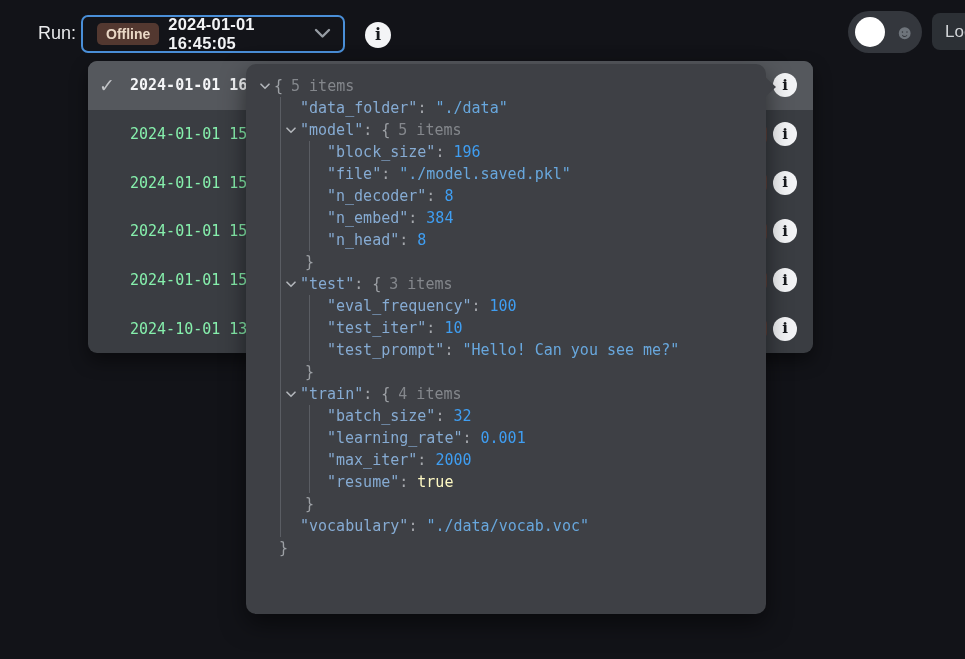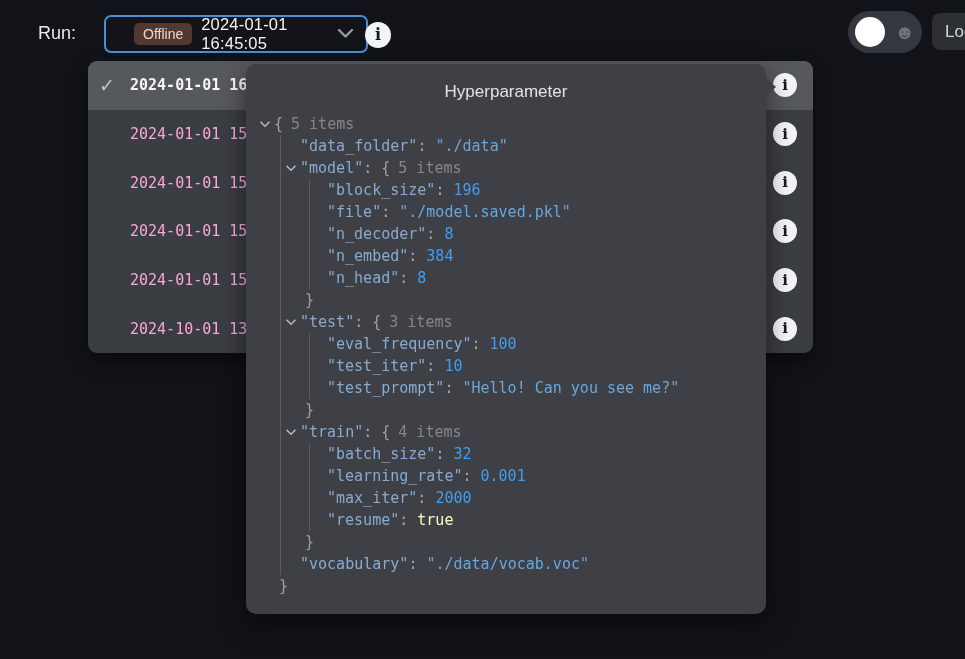--- a/index.html
+++ b/index.html
@@ -1,23 +1,23 @@
 <!DOCTYPE html>
 <html><head>
 <meta charset="utf-8">
 <style>
   html,body{margin:0;padding:0;background:#0c0d10;}
   .stage{position:relative;width:965px;height:659px;background:#121318;overflow:hidden;
          font-family:"Liberation Sans",sans-serif;}
 
   
   .run-label{position:absolute;left:38px;top:23px;font-size:18px;color:#e9eaec;}
-  .selector{position:absolute;left:104px;top:15px;width:264px;height:38px;box-sizing:border-box;
+  .selector{position:absolute;left:81px;top:15px;width:264px;height:38px;box-sizing:border-box;
             border:2px solid #4a8fd8;border-radius:7px;background:#131419;
-            display:flex;align-items:center;padding:0 10px 0 28px;gap:9px;cursor:pointer;}
+            display:flex;align-items:center;padding:0 10px 0 14px;gap:9px;cursor:pointer;font-weight:bold;}
   .offline-badge{background:#533830;color:#ead8c6;font-size:14px;padding:3px 9px;border-radius:5px;line-height:1.2;}
   .selector-value{color:#f2f3f5;font-size:16.5px;letter-spacing:.2px;flex:1;}
   .chev-icon{display:inline-block;margin-right:2px;}
   .info-circle{width:26px;height:26px;border-radius:50%;background:#f3f4f6;
                display:flex;align-items:center;justify-content:center;flex:0 0 auto;cursor:pointer;}
   .i-glyph{font-family:"DejaVu Serif",serif;font-weight:bold;font-size:16px;color:#17191d;line-height:1;}
   .toolbar-info{position:absolute;left:365px;top:22px;}
   .theme-toggle{position:absolute;left:848px;top:11px;width:74px;height:42px;border-radius:21px;
                 background:#34373d;cursor:pointer;}
   .toggle-knob{position:absolute;left:7px;top:6px;width:30px;height:30px;border-radius:50%;background:#ffffff;}
@@ -26,21 +26,21 @@
               background:#2c3035;color:#d2d5d8;font-size:17px;display:flex;align-items:center;
               padding-left:13px;box-sizing:border-box;cursor:pointer;}
 
   
   .run-dropdown{position:absolute;left:88px;top:61px;width:725px;height:292px;border-radius:9px;
                 background:#3a3d42;box-shadow:0 8px 18px rgba(0,0,0,.45);display:flex;flex-direction:column;
                 z-index:2;}
   .run-row{flex:1;display:flex;align-items:center;padding:0 16px 0 11px;cursor:pointer;}
   .run-row.selected{background:#55585d;border-radius:9px 9px 0 0;}
   .check{width:31px;font-size:19px;color:#c2c4c7;flex:0 0 auto;}
-  .row-label{font-family:"DejaVu Sans Mono",monospace;font-size:15px;color:#f9a8d4;white-space:pre;}
+  .row-label{font-family:"DejaVu Sans Mono",monospace;font-size:15px;color:#86efac;white-space:pre;}
   .run-row.selected .row-label{font-weight:bold;color:#f4f5f7;}
   .flex-sp{flex:1;}
   .row-badge{width:24px;height:17px;border-radius:4px;background:#5f413b;margin-right:6px;flex:0 0 auto;}
   .row-info{width:24px;height:24px;}
   .row-info .i-glyph{font-size:15px;}
 
   
   .tooltip{position:absolute;left:246px;top:64px;width:520px;height:550px;border-radius:10px;
            background:#3e4045;box-shadow:0 10px 24px rgba(0,0,0,.5);z-index:3;}
   .tooltip-arrow{position:absolute;right:-10px;top:13px;width:0;height:0;
@@ -142,21 +142,20 @@
         <span class="flex-sp"></span>
         <span class="row-badge"></span>
         <span class="info-circle row-info">
           <span class="i-glyph">i</span>
         </span>
       </div>
     </div>
 
   <div class="tooltip">
     <div class="tooltip-arrow"></div>
-    <div class="tt-title">Hyperparameter</div>
     <div class="json-tree" id="json-tree">
         <div class="guide" style="left: 22px; top: 22px; height: 440px;"></div>
         <div class="guide" style="left: 51px; top: 66px; height: 110px;"></div>
         <div class="guide" style="left: 51px; top: 220px; height: 66px;"></div>
         <div class="guide" style="left: 51px; top: 330px; height: 88px;"></div>
         <div class="tline" style="padding-left: 2px;"><span class="sg-chev"><svg width="10" height="7" viewBox="0 0 10 7">
               <path d="M1 1.2l4 4 4-4" fill="none" stroke="#b4b7bc" stroke-width="1.6" stroke-linecap="round"></path>
             </svg></span><span class="sg-punct">{</span><span class="sg-meta">5 items</span></div>
         <div class="tline" style="padding-left: 42px;"><span class="sg-key">"data_folder"</span><span class="sg-colon">: </span><span class="sg-str">"./data"</span></div>
         <div class="tline" style="padding-left: 28px;"><span class="sg-chev"><svg width="10" height="7" viewBox="0 0 10 7">

